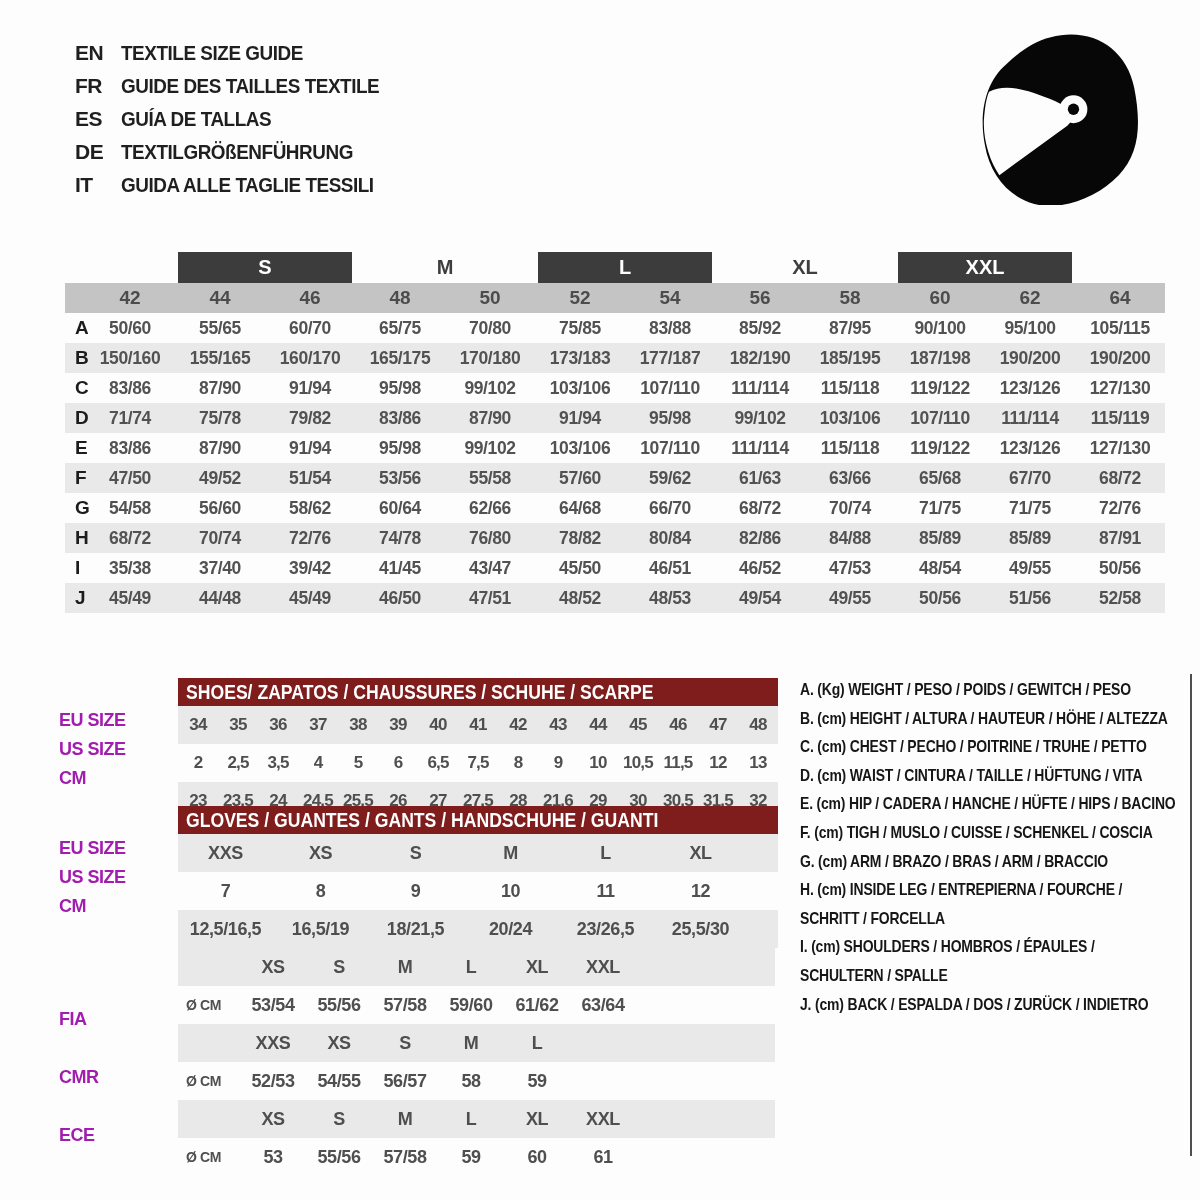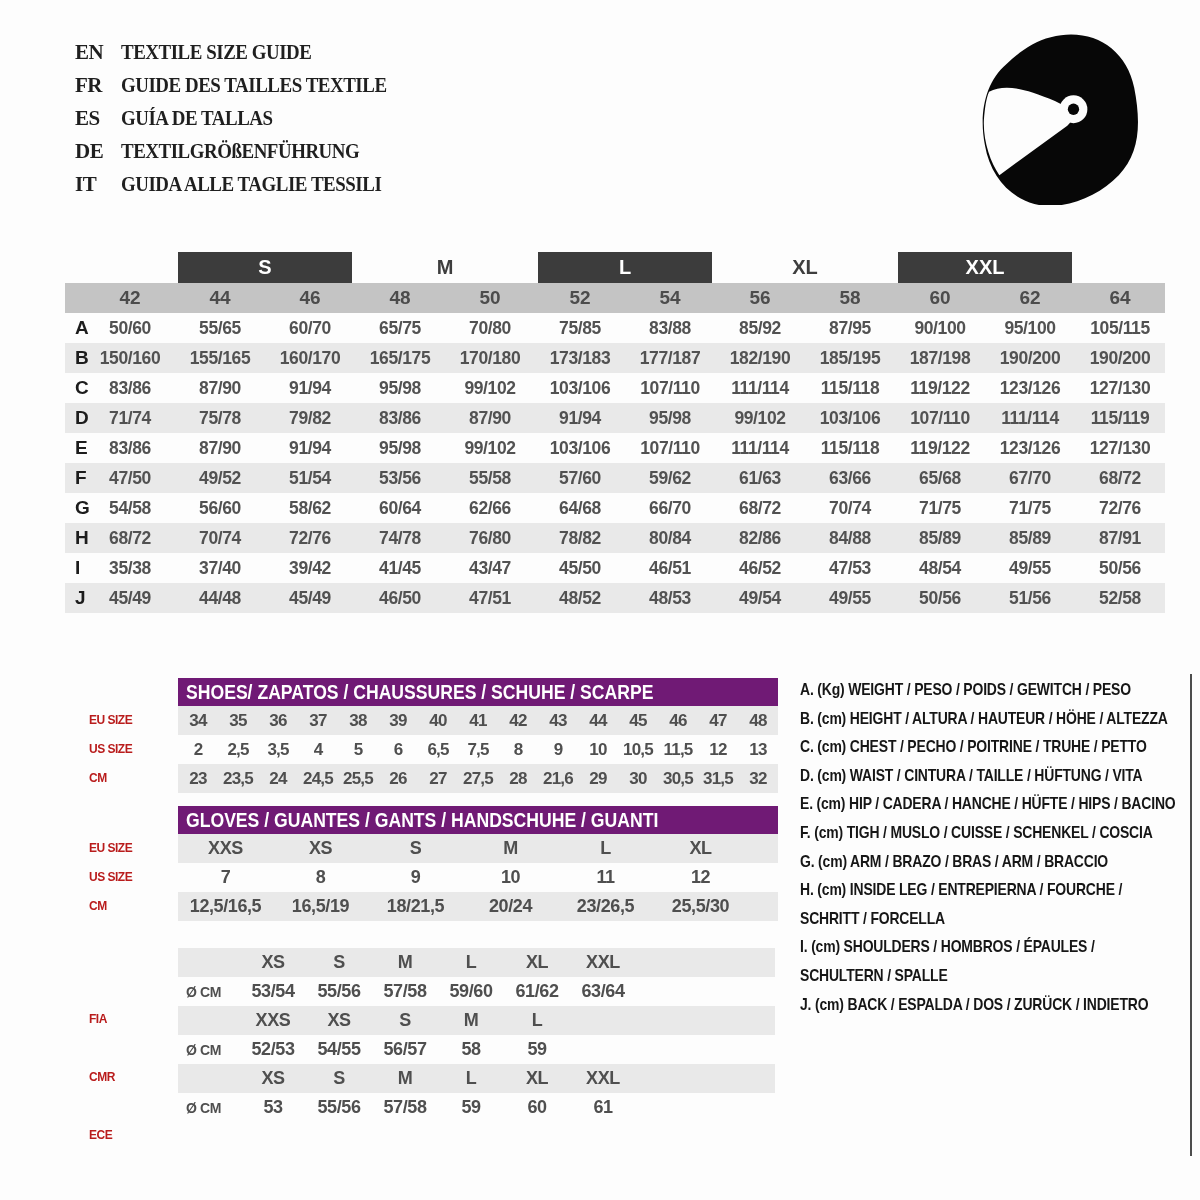--- a/index.html
+++ b/index.html
@@ -9,21 +9,21 @@
     font-family:"Liberation Sans", sans-serif;
     font-weight:bold;
     color:#222;
     position:relative;
     overflow:hidden;
   }
   .abs { position:absolute; }
 
   
   #lang-block { left:75px; top:36px; }
-  .lang-row { display:flex; line-height:33px;font-family:Liberation Serif, serif; }
+  .lang-row { display:flex; line-height:33px; }
   .lang-code { width:46px; font-size:21px; color:#1f1f1f; letter-spacing:-0.5px; }
   .lang-label { font-size:21px; color:#1f1f1f; letter-spacing:-0.5px;
                 transform:scaleX(0.9); transform-origin:0 50%; white-space:nowrap; }
 
   
   #helmet-logo { left:972px; top:30px; width:170px; height:175px; }
 
   
   #main-table { left:65px; top:252px; width:1100px; }
   .grp-row { display:flex; height:31px; align-items:stretch; }
@@ -35,36 +35,36 @@
   .band { display:flex; height:30px; background:#c4c4c4; align-items:center; }
   .band-cell { width:90px; flex:0 0 auto; text-align:center; font-size:19px; color:#4c4c4c; }
   .mt-row { display:flex; height:30px; align-items:center; }
   .mt-row.alt { background:#e9e9e9; }
   .mt-rowlabel { width:20px; flex:0 0 auto; padding-left:10px; font-size:19px; color:#1c1c1c; }
   .mt-cell { width:90px; flex:0 0 auto; text-align:center; font-size:17.5px; color:#525252;
              letter-spacing:-0.4px; }
 
   
   .block { left:178px; width:600px; }
-  .tbar { height:28px; background:#701a75; color:#fff; display:flex; align-items:center;
+  .tbar { height:28px; background:#7f1d1d; color:#fff; display:flex; align-items:center;
           padding-left:8px; font-size:20px; }
   .tbar span { transform:scaleX(0.88); transform-origin:0 50%; white-space:nowrap; }
-  .srow { display:flex; height:29px; align-items:center; }
+  .srow { display:flex; height:38px; align-items:center; }
   .srow.gray { background:#e9e9e9; }
   .scell { width:40px; flex:0 0 auto; text-align:center; font-size:17px; color:#4f4f4f;
            letter-spacing:-0.8px; }
   .gcell { width:95px; flex:0 0 auto; text-align:center; font-size:18px; color:#4f4f4f;
            letter-spacing:-0.4px; }
   .hunit { width:62px; flex:0 0 auto; padding-left:8px; font-size:14px; color:#4f4f4f;
            letter-spacing:-0.4px; }
   .hcell { width:66px; flex:0 0 auto; text-align:center; font-size:18px; color:#4f4f4f;
            letter-spacing:-0.4px; }
 
-  .side-label { left:89px; width:102px; height:29px; line-height:29px; font-size:12px;
-                color:#b91c1c; letter-spacing:-0.5px; }
+  .side-label { left:59px; width:102px; height:29px; line-height:29px; font-size:18px;
+                color:#a21caf; letter-spacing:-0.5px; }
 
   
   #legend { left:800px; top:676px; }
   .legend-line { font-size:17px; line-height:28.6px; white-space:nowrap; color:#161616;
                  letter-spacing:-0.2px; transform:scaleX(0.82); transform-origin:0 50%; }
 
   
   #edge-line { left:1190px; top:674px; width:2px; height:482px; background:#4d4d4d; }
 </style>
 </head>

